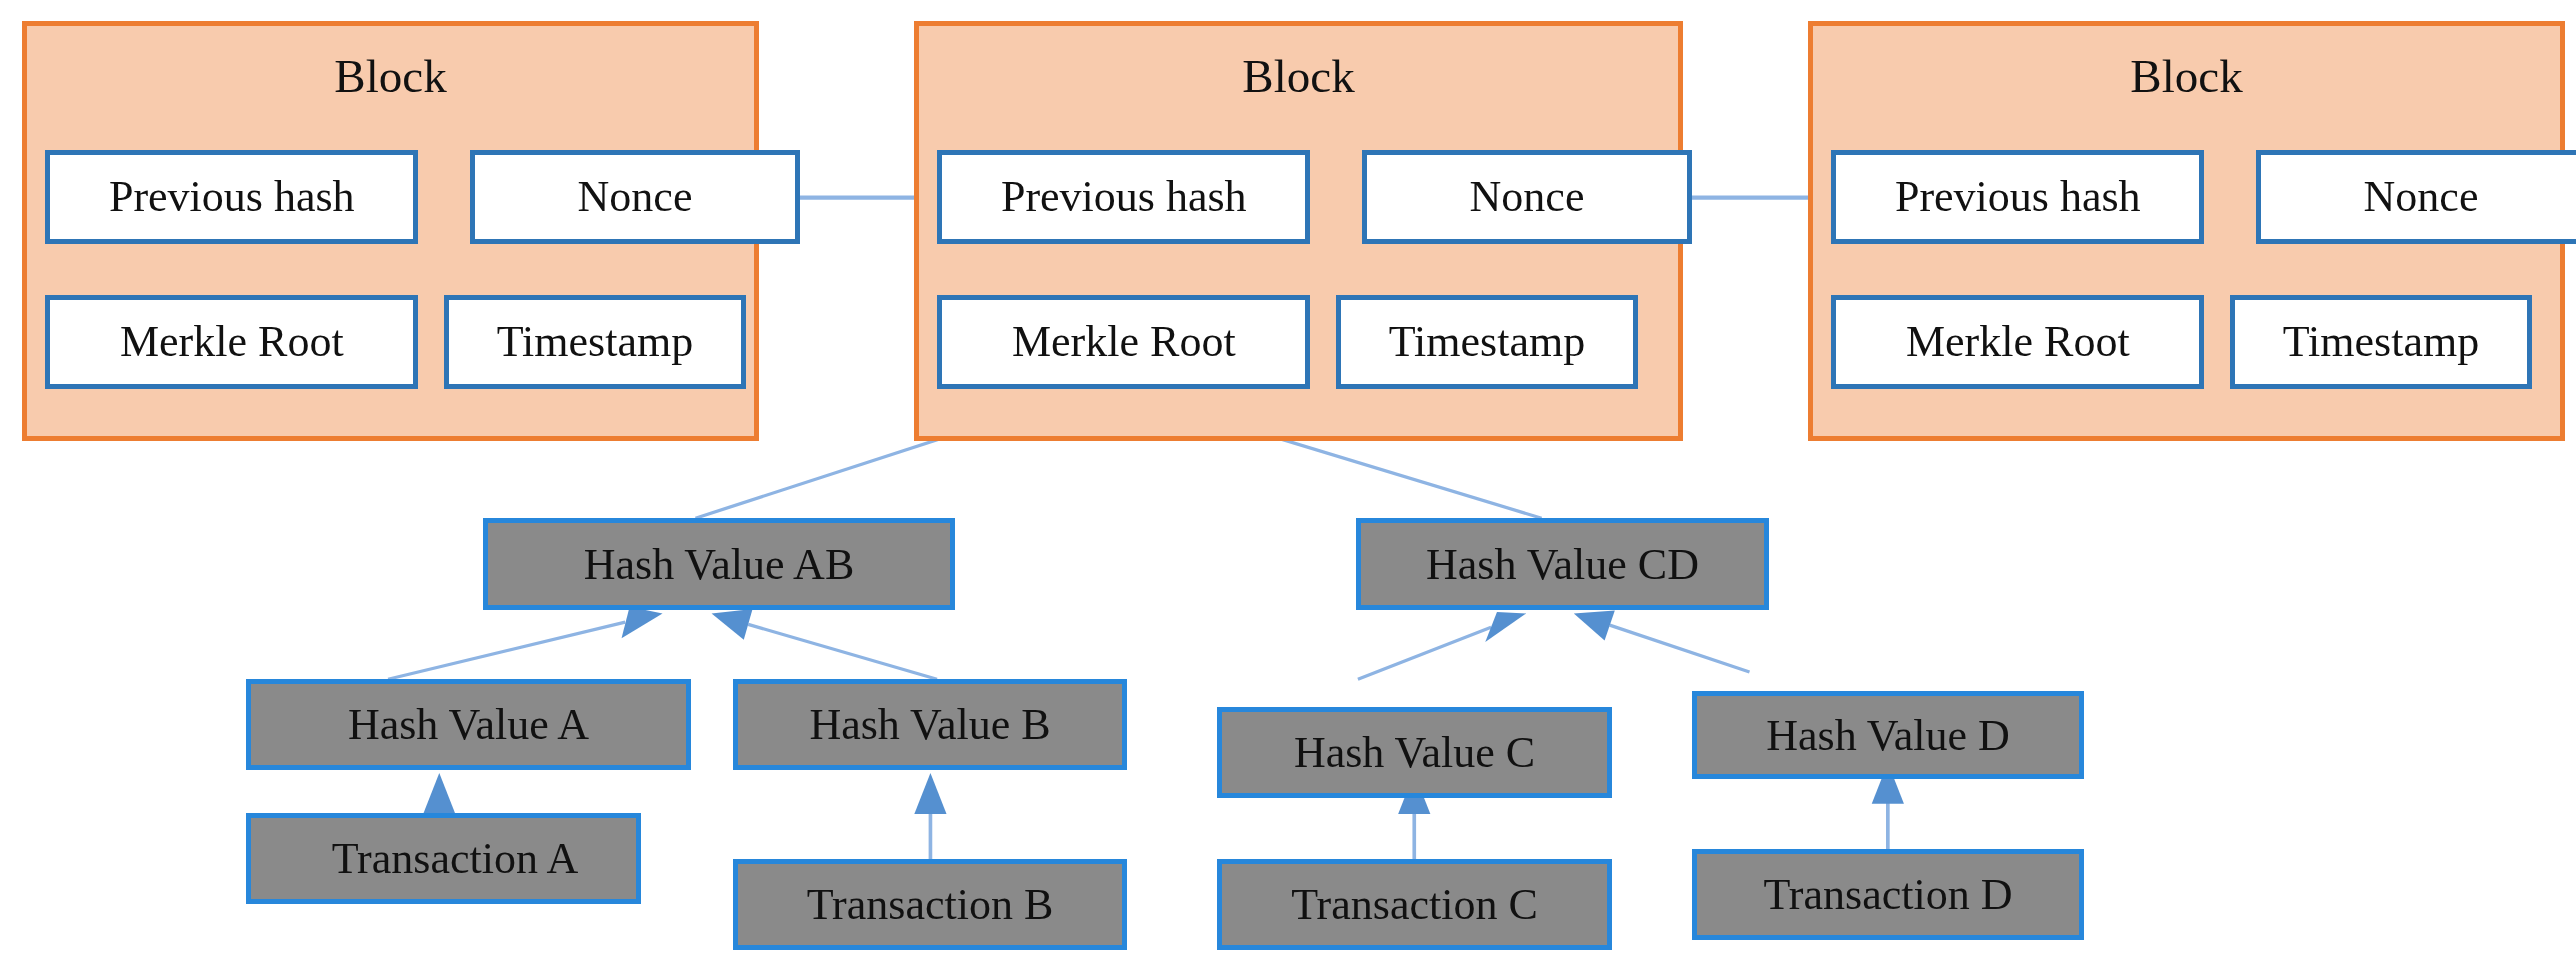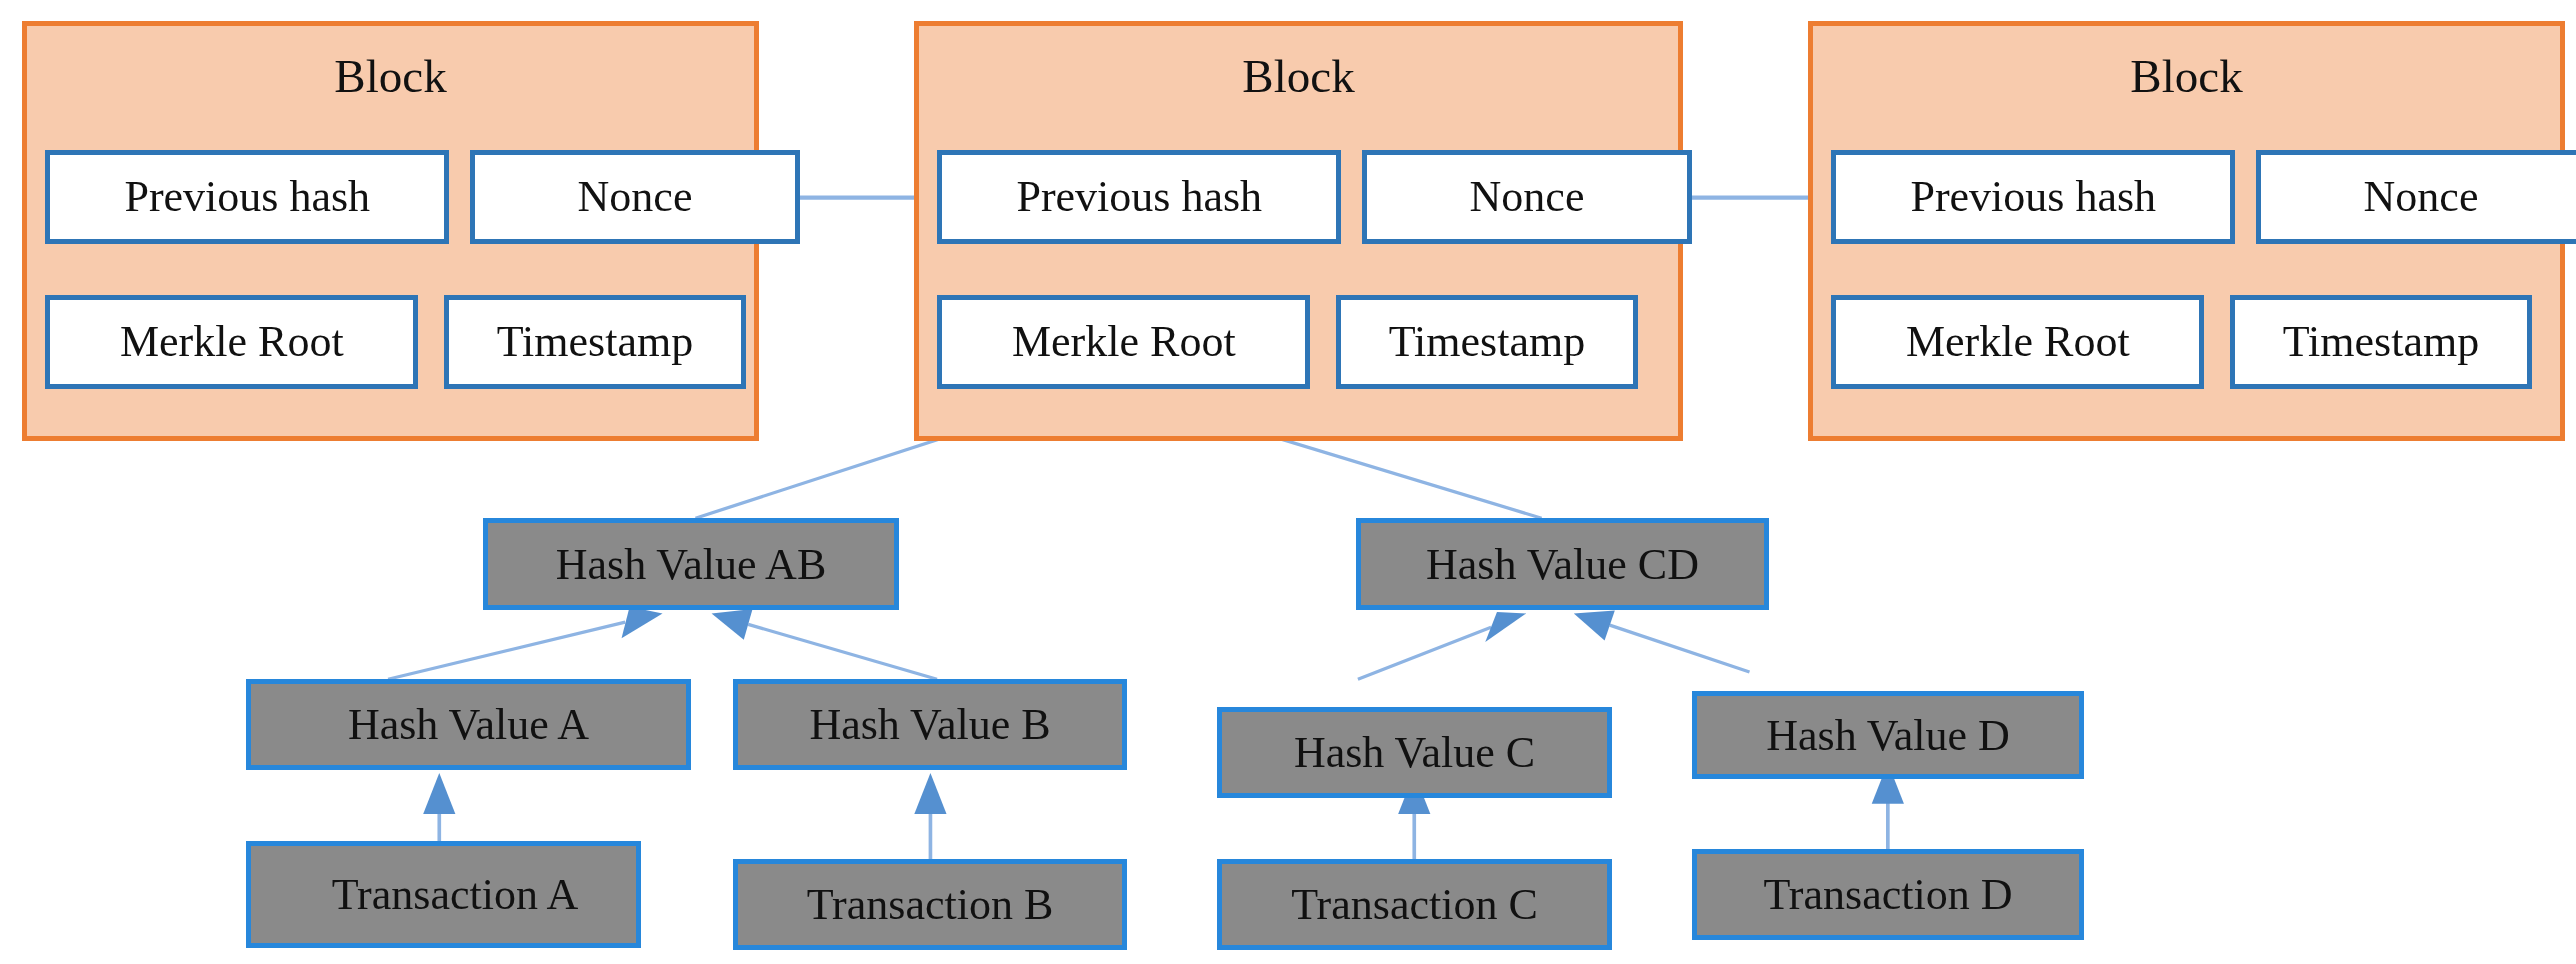--- a/index.html
+++ b/index.html
@@ -48,43 +48,43 @@
     position: absolute;
     box-sizing: border-box;
     background: var(--field-fill, #fff);
     border: 5.9px solid var(--field-border, #2e75b6);
     display: flex;
     align-items: center;
     justify-content: center;
     font-size: 44px;
     white-space: nowrap;
   }
-  .f-prev   { left: 18.3px;  top: 124px; width: 404px; height: 94px; }
+  .f-prev   { left: 18.3px;  top: 124px; width: 373px; height: 94px; }
   .f-nonce  { left: 443px; top: 124px; width: 330px; height: 94px; }
   .f-merkle { left: 18.3px;  top: 269px; width: 373px; height: 94px; }
   .f-time   { left: 417px; top: 269px; width: 302px; height: 94px; }
 
   .node {
     position: absolute;
     box-sizing: border-box;
     background: var(--node-fill, #8a8a8a);
     border: 5.9px solid var(--node-border, #2787db);
     display: flex;
     align-items: center;
     justify-content: center;
     font-size: 44px;
     white-space: nowrap;
   }
-  .n-ab { left: 483px;  top: 518px;  width: 416px; height: 92px; text-align: center; }
+  .n-ab { left: 483px;  top: 518px;  width: 472px; height: 92px; text-align: center; }
   .n-cd { left: 1335px; top: 518px;  width: 413px; height: 92px; margin-left: 21px; }
   .n-a  { left: 246px;  top: 679px;  width: 445px; height: 91px; }
   .n-b  { left: 733px; top: 679px;  width: 394px; height: 91px; }
   .n-c  { left: 1217px; top: 679px;  width: 395px; height: 91px; margin-top: 28px; }
   .n-d  { left: 1692px; top: 672px;  width: 392px; height: 88px; margin-top: 19px; }
-  .n-ta { left: 246px;  top: 841px; width: 395px; height: 107px; padding-left: 23px; }
+  .n-ta { left: 246px;  top: 813px; width: 395px; height: 91px; padding-left: 23px; }
   .n-tb { left: 733px; top: 859px; width: 394px; height: 91px; }
   .n-tc { left: 1217px; top: 859px; width: 395px; height: 91px; }
   .n-td { left: 1692px; top: 849px; width: 392px; height: 91px; }
 </style>
 </head>
 <body>
 
 <div class="canvas">
 
   <svg class="edge-layer" viewBox="0 0 3519 1317" xmlns="http://www.w3.org/2000/svg">

